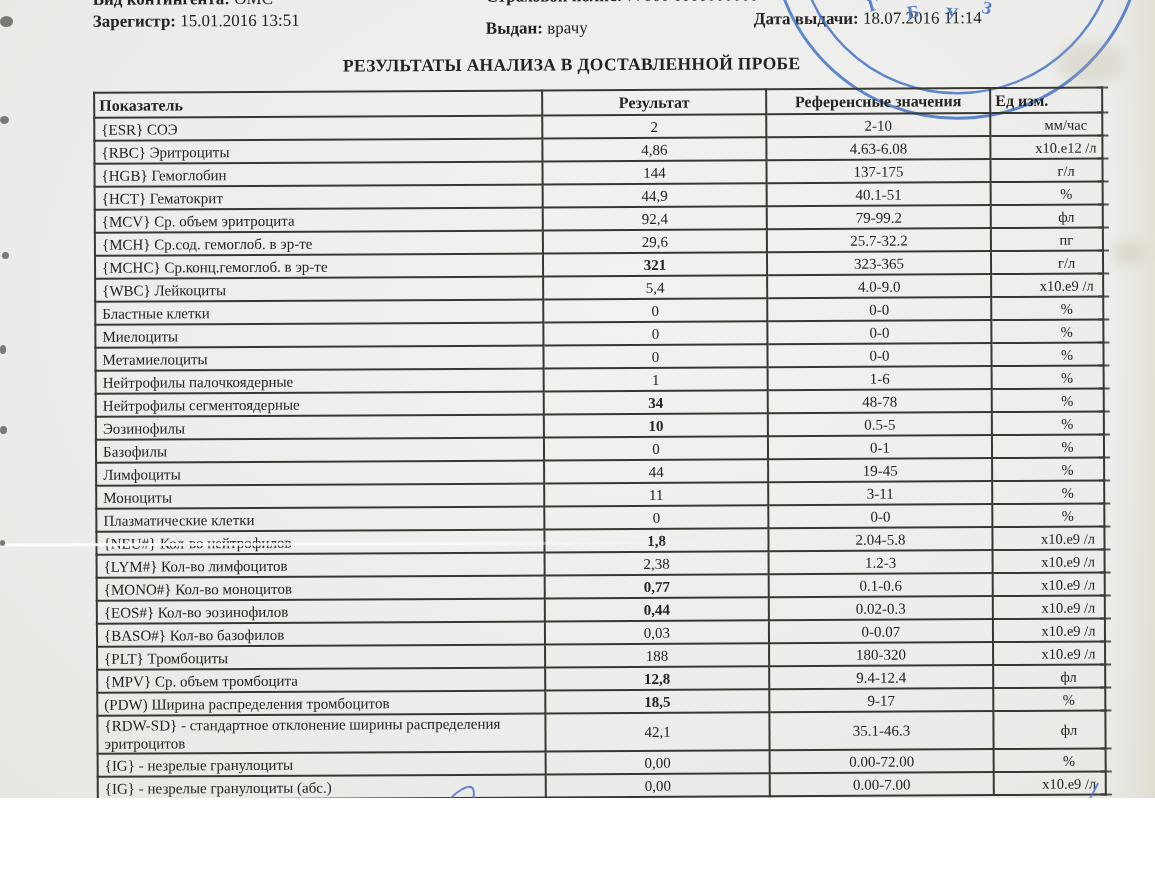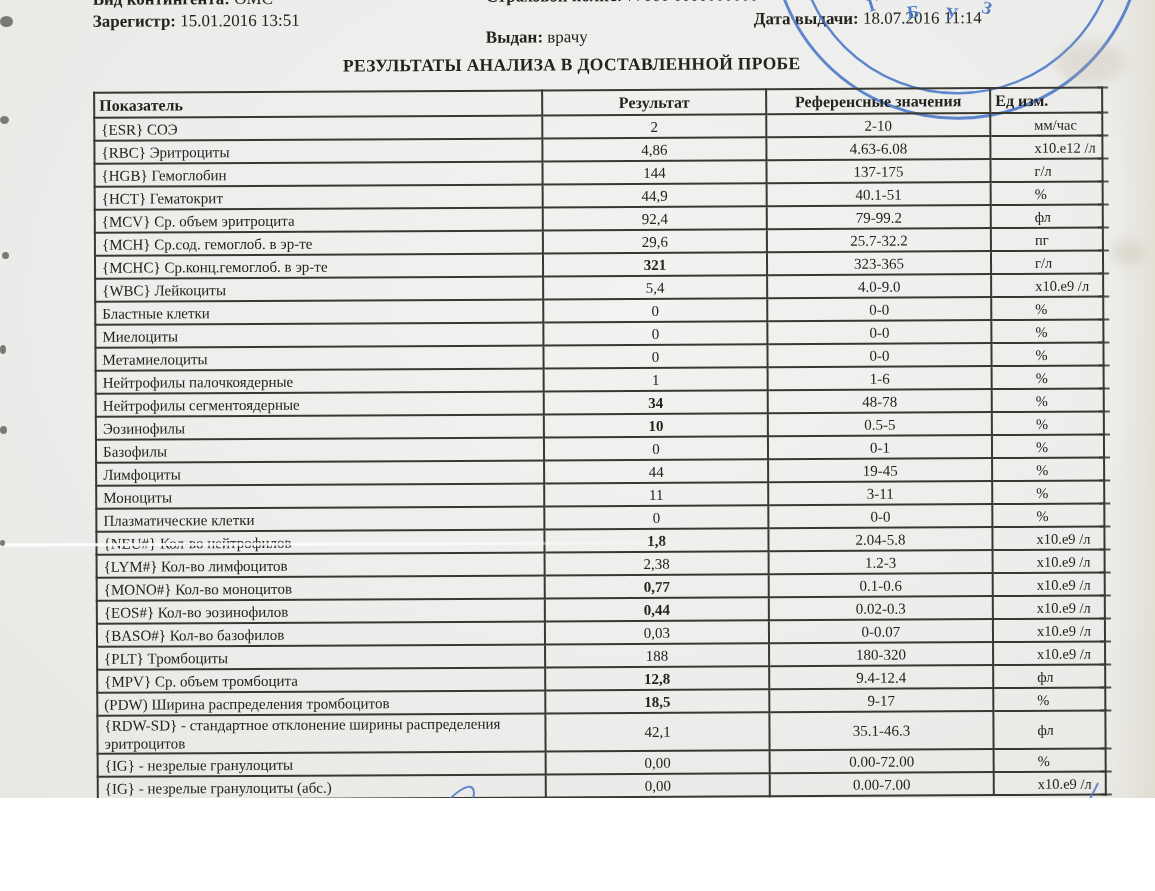--- a/index.html
+++ b/index.html
@@ -29,21 +29,21 @@
   }
   .results-table th,.results-table td{
     border:2px solid #393830;
     padding:0 4px;height:21px;line-height:18px;
     overflow:hidden;
   }
   .results-table th{font-weight:700;text-align:left;height:23px;font-size:16px;}
   .results-table th.center{text-align:center;}
   .results-table td.c-param{text-align:left;padding-left:6px;}
   .results-table td.c-result,.results-table td.c-ref{text-align:center;}
-  .results-table td.c-unit{text-align:left;font-size:14.5px;padding-left:43px;}
+  .results-table td.c-unit{text-align:center;font-size:14.5px;padding-left:43px;}
   .results-table td.bold{font-weight:700;}
   
   .tick{position:absolute;width:11px;height:2px;background:#3b3a34;opacity:.85;}
   
   .footer-label{position:absolute;font-size:18px;white-space:nowrap;}
   .sign-line{position:absolute;height:2px;background:#3a3933;}
   
   .stamp-svg{position:absolute;left:720px;top:0;pointer-events:none;}
   
   .sig-svg{position:absolute;left:0;top:0;pointer-events:none;}
@@ -70,21 +70,21 @@
       <span class="inner" style="margin-top:-13px;">
         <b>Страховой полис:</b>
         <span>77000 0000000000</span>
       </span>
     </div>
 
     <div class="meta" style="left:95px;top:12px;">
       <b>Зарегистр:</b>
       <span>15.01.2016 13:51</span>
     </div>
-    <div class="meta" style="left:488px;top:30px;">
+    <div class="meta" style="left:488px;top:21px;">
       <b>Выдан:</b>
       <span>врачу</span>
     </div>
     <div class="meta" style="left:756px;top:13px;">
       <b>Дата выдачи:</b>
       <span>18.07.2016 11:14</span>
     </div>
 
     <div class="doc-title">РЕЗУЛЬТАТЫ АНАЛИЗА В ДОСТАВЛЕННОЙ ПРОБЕ</div>
 

